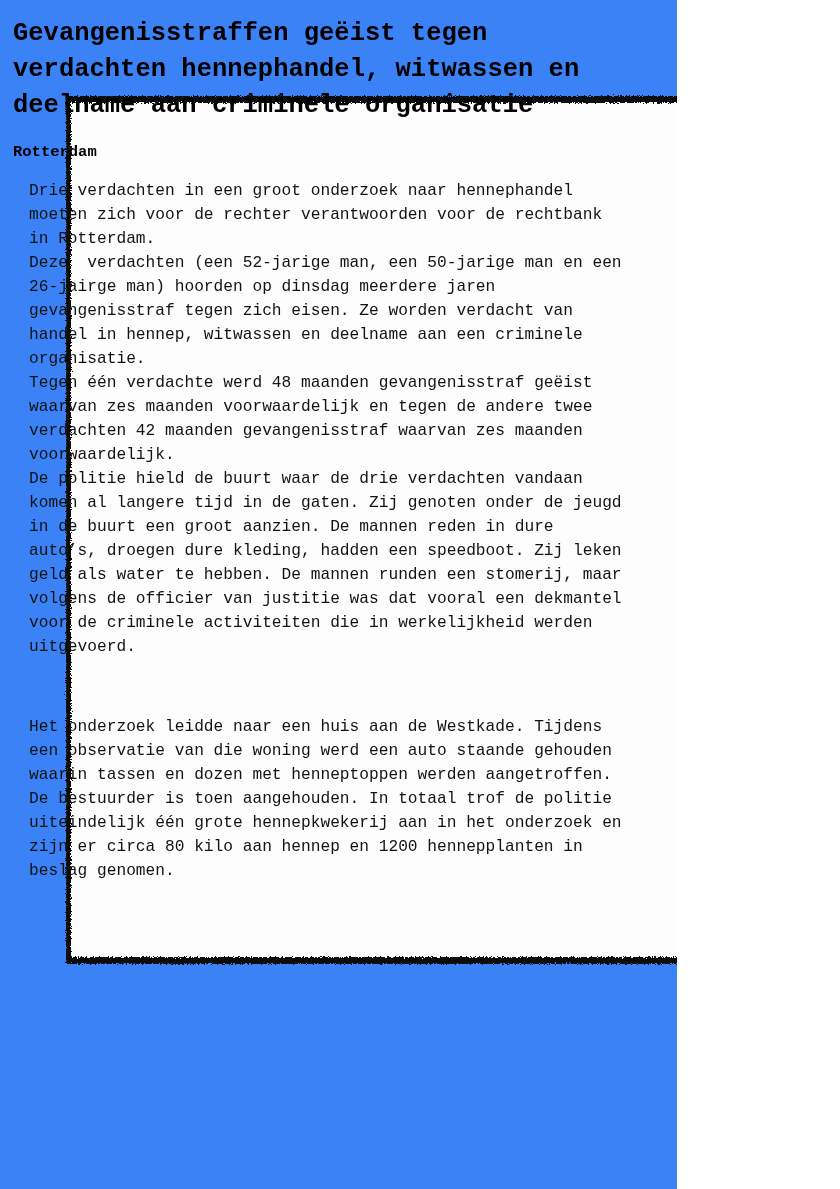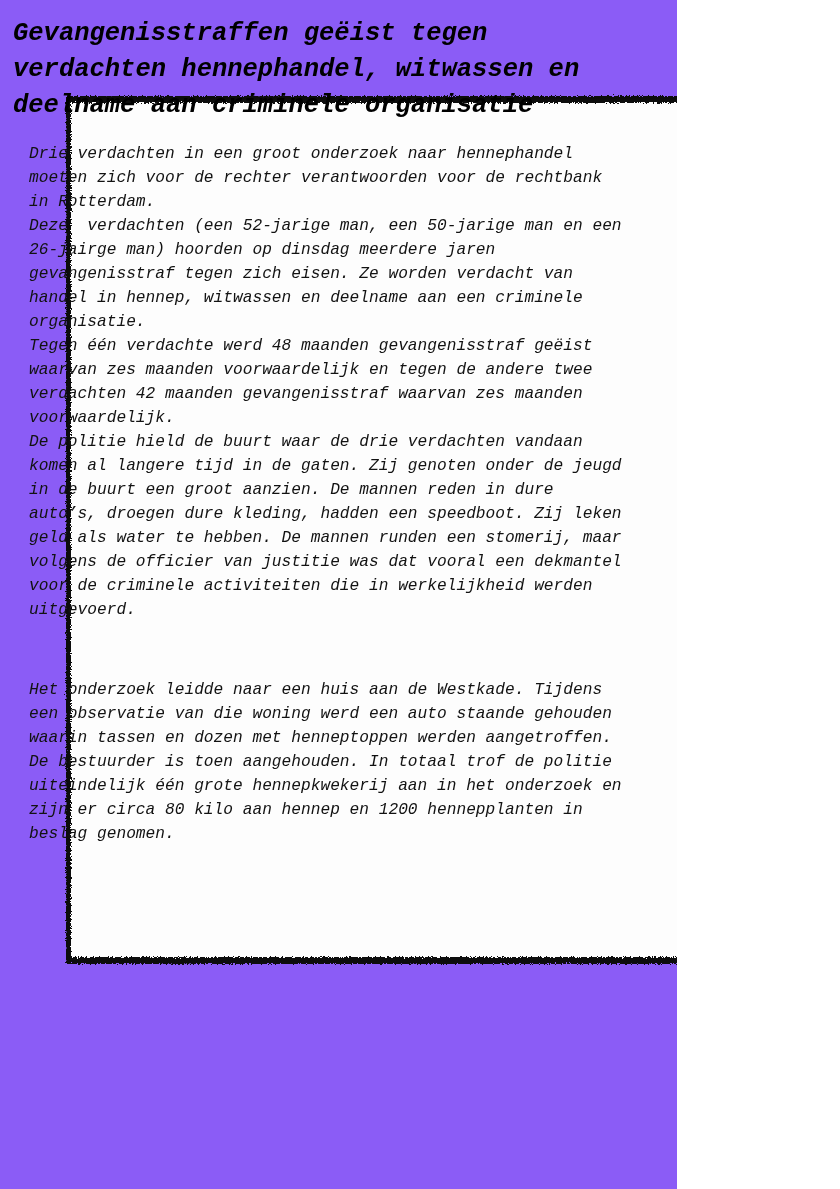--- a/index.html
+++ b/index.html
@@ -15,23 +15,22 @@
     font-family: "Liberation Mono", "DejaVu Sans Mono", monospace;
     -webkit-font-smoothing: antialiased;
   }
 
   
   .page-sheet {
     position: absolute;
     left: 0; top: 0;
     width: 677px;
     height: 1189px;
-    background: #8b5cf6;
+    background: #3b82f6;
     overflow: hidden;
-    font-style: italic;
   }
 
   
   .article-frame {
     position: absolute;
     left: 66px;
     top: 96px;
     width: 748px;
     height: 868px;
     box-sizing: border-box;
@@ -131,20 +130,21 @@
       <rect x="560" y="866" width="24" height="1.5" opacity="0.8"></rect>
     </g>
   </svg>
 
   <article class="article-body">
 
     <h1 class="headline">Gevangenisstraffen geëist tegen
 verdachten hennephandel, witwassen en
 deelname aan criminele organisatie</h1>
 
+    <p class="dateline">Rotterdam</p>
 
     <p class="body-text">Drie verdachten in een groot onderzoek naar hennephandel
 moeten zich voor de rechter verantwoorden voor de rechtbank
 in Rotterdam.
 Deze  verdachten (een 52-jarige man, een 50-jarige man en een
 26-jairge man) hoorden op dinsdag meerdere jaren
 gevangenisstraf tegen zich eisen. Ze worden verdacht van
 handel in hennep, witwassen en deelname aan een criminele
 organisatie.
 Tegen één verdachte werd 48 maanden gevangenisstraf geëist

